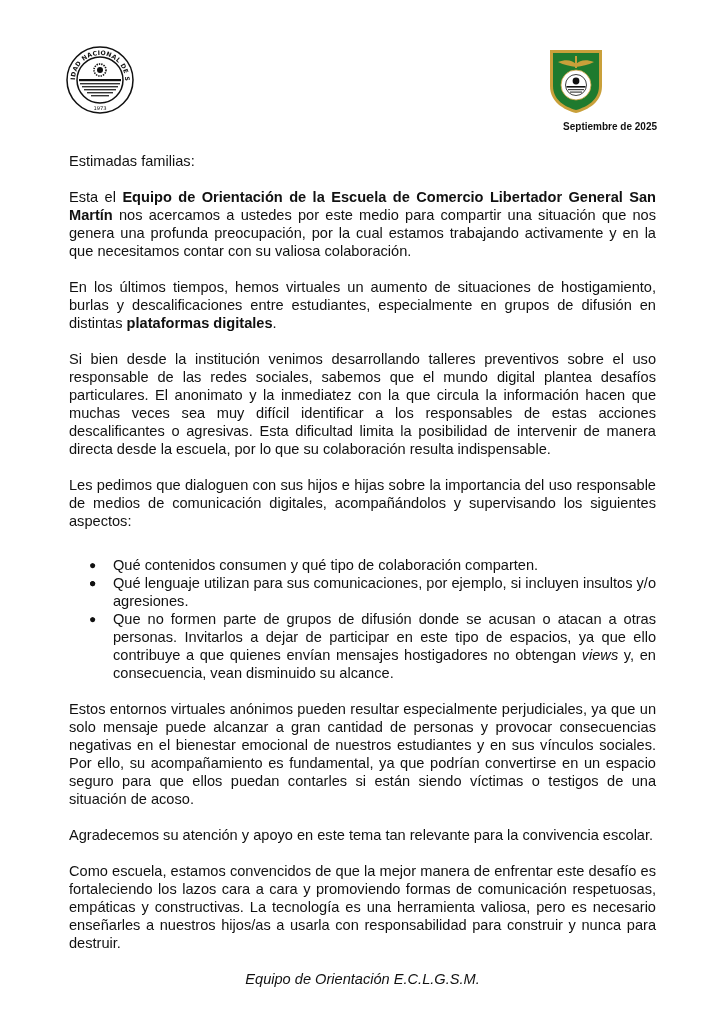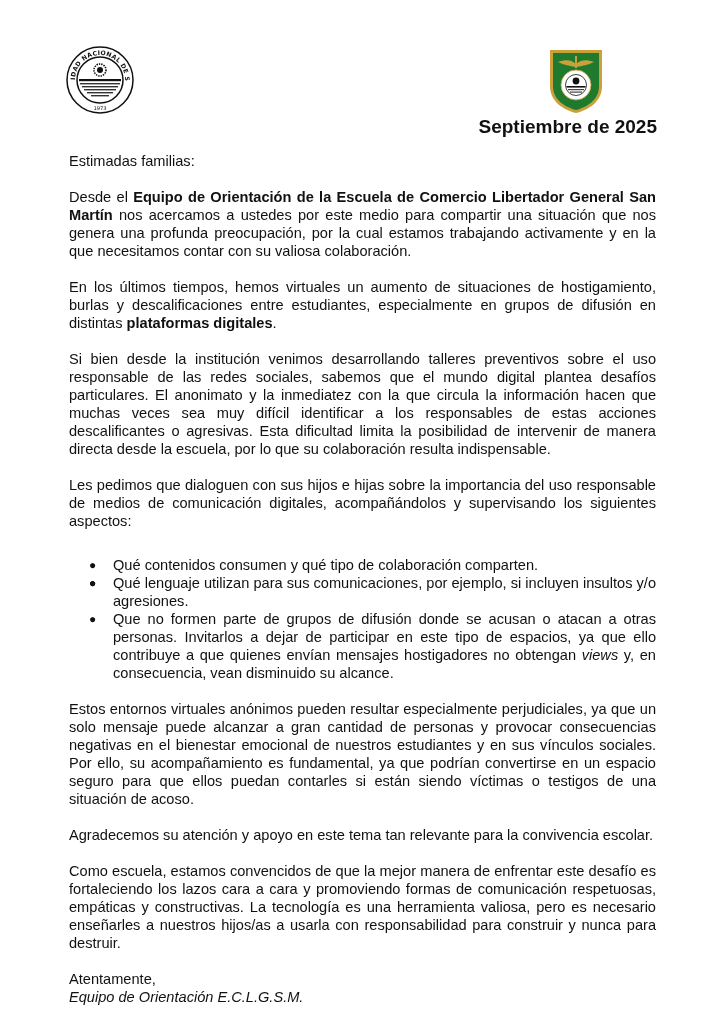--- a/index.html
+++ b/index.html
@@ -4,31 +4,31 @@
   <style>
     html, body { margin: 0; padding: 0; background: #ffffff; }
     body {
       width: 724px; height: 1024px; position: relative; overflow: hidden;
       font-family: "Liberation Sans", sans-serif; color: #111111;
       font-size: 14.6px; line-height: 18px;
     }
     .logo-left { position: absolute; left: 66px; top: 46px; width: 68px; height: 68px; }
     .logo-right { position: absolute; left: 548px; top: 48px; width: 56px; height: 66px; }
     .date {
-      position: absolute; right: 67px; top: 118px; font-weight: bold; font-size: 19px;
+      position: absolute; right: 67px; top: 118px; font-weight: bold; font-size: 10px;
     }
     .content { position: absolute; left: 69px; width: 587px; top: 152px; }
     .greeting { font-weight: normal; margin: 0 0 18px 0; }
     p { margin: 0 0 18px 0; text-align: justify; }
     b { font-weight: bold; }
     ul { list-style: none; margin: 0 0 18px 0; padding: 0; }
     ul li { position: relative; padding-left: 44px; text-align: justify; }
     ul li .bullet { position: absolute; left: 20px; top: 0; font-size: 12px; }
     .closing { margin: 0; }
-    .signature { text-align: left; font-style: italic; margin: 0; }
+    .signature { text-align: center; font-style: italic; margin: 0; }
   </style>
 </head>
 <body>
 
 <div class="logo-left">
   <svg width="68" height="68" viewBox="0 0 68 68">
     <circle cx="34" cy="34" r="33" fill="#ffffff" stroke="#111" stroke-width="1.5"></circle>
     <circle cx="34" cy="34" r="23" fill="#ffffff" stroke="#111" stroke-width="1.5"></circle>
     <path id="sealArc" d="M 9 34 A 25 25 0 0 1 59 34" fill="none"></path>
     <text font-size="6.2" font-weight="bold" fill="#111" font-family="DejaVu Sans, sans-serif" letter-spacing="0.3">
@@ -59,36 +59,35 @@
     <rect x="20" y="41" width="16" height="1.2" fill="#444"></rect>
     <rect x="22" y="43.5" width="12" height="1.2" fill="#444"></rect>
   </svg>
 </div>
 
 <div class="date">Septiembre de 2025</div>
 
 <div class="content">
   <div class="greeting">Estimadas familias:</div>
 
-  <p><span>Desde el </span><b>Equipo de Orientación de la Escuela de Comercio Libertador General San Martín</b><span> nos acercamos a ustedes por este medio para compartir una situación que nos genera una profunda preocupación, por la cual estamos trabajando activamente y en la que necesitamos contar con su valiosa colaboración.</span></p>
+  <p><span>Esta el </span><b>Equipo de Orientación de la Escuela de Comercio Libertador General San Martín</b><span> nos acercamos a ustedes por este medio para compartir una situación que nos genera una profunda preocupación, por la cual estamos trabajando activamente y en la que necesitamos contar con su valiosa colaboración.</span></p>
 
   <p><span>En los últimos tiempos, hemos virtuales un aumento de situaciones de hostigamiento, burlas y descalificaciones entre estudiantes, especialmente en grupos de difusión en distintas </span><b>plataformas digitales</b><span>.</span></p>
 
   <p>Si bien desde la institución venimos desarrollando talleres preventivos sobre el uso responsable de las redes sociales, sabemos que el mundo digital plantea desafíos particulares. El anonimato y la inmediatez con la que circula la información hacen que muchas veces sea muy difícil identificar a los responsables de estas acciones descalificantes o agresivas. Esta dificultad limita la posibilidad de intervenir de manera directa desde la escuela, por lo que su colaboración resulta indispensable.</p>
 
   <p style="margin-bottom:26px;">Les pedimos que dialoguen con sus hijos e hijas sobre la importancia del uso responsable de medios de comunicación digitales, acompañándolos y supervisando los siguientes aspectos:</p>
 
   <ul>
     <li><span class="bullet">●</span><span>Qué contenidos consumen y qué tipo de colaboración comparten.</span></li>
     <li><span class="bullet">●</span></li>
     <li><span class="bullet">●</span><span>Qué lenguaje utilizan para sus comunicaciones, por ejemplo, si incluyen insultos y/o agresiones.</span></li>
     <li><span class="bullet">●</span><span>Que no formen parte de grupos de difusión donde se acusan o atacan a otras personas. Invitarlos a dejar de participar en este tipo de espacios, ya que ello contribuye a que quienes envían mensajes hostigadores no obtengan </span><i>views</i><span> y, en consecuencia, vean disminuido su alcance.</span></li>
   </ul>
 
   <p>Estos entornos virtuales anónimos pueden resultar especialmente perjudiciales, ya que un solo mensaje puede alcanzar a gran cantidad de personas y provocar consecuencias negativas en el bienestar emocional de nuestros estudiantes y en sus vínculos sociales. Por ello, su acompañamiento es fundamental, ya que podrían convertirse en un espacio seguro para que ellos puedan contarles si están siendo víctimas o testigos de una situación de acoso.</p>
 
   <p>Agradecemos su atención y apoyo en este tema tan relevante para la convivencia escolar.</p>
 
   <p>Como escuela, estamos convencidos de que la mejor manera de enfrentar este desafío es fortaleciendo los lazos cara a cara y promoviendo formas de comunicación respetuosas, empáticas y constructivas. La tecnología es una herramienta valiosa, pero es necesario enseñarles a nuestros hijos/as a usarla con responsabilidad para construir y nunca para destruir.</p>
 
-  <div class="closing">Atentamente,</div>
   <div class="signature">Equipo de Orientación E.C.L.G.S.M.</div>
 </div>
 
 </body></html>

